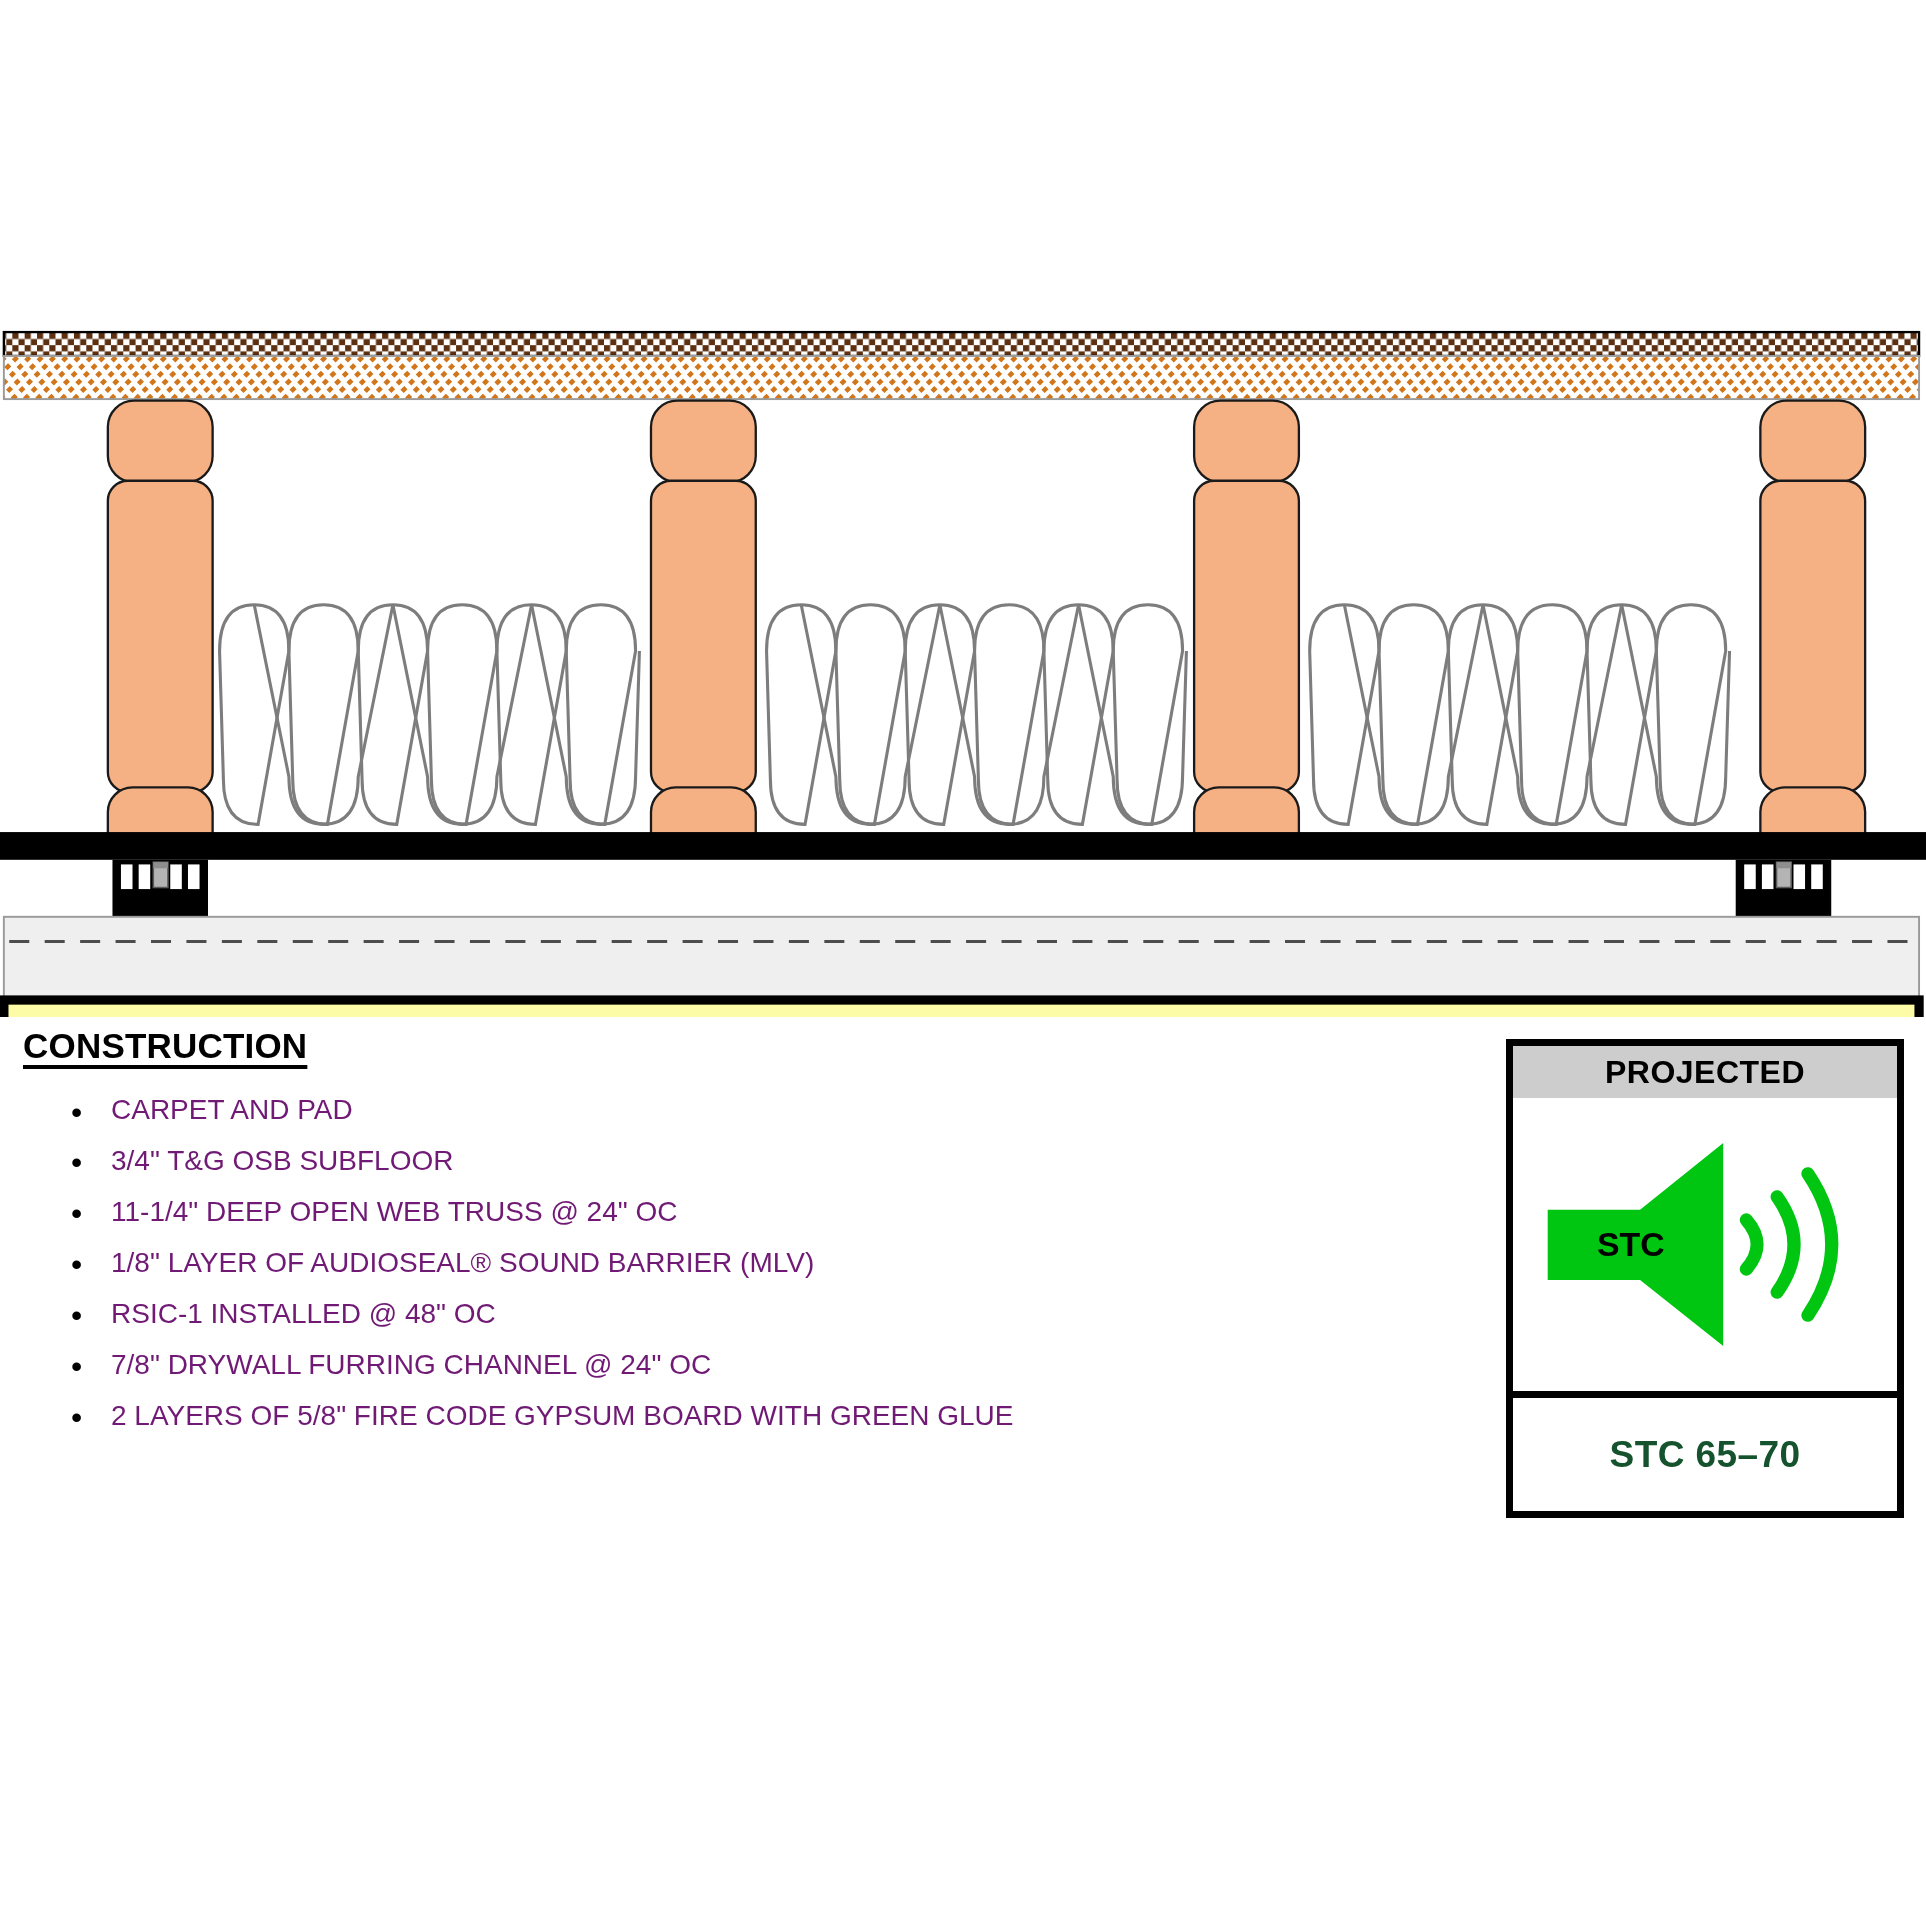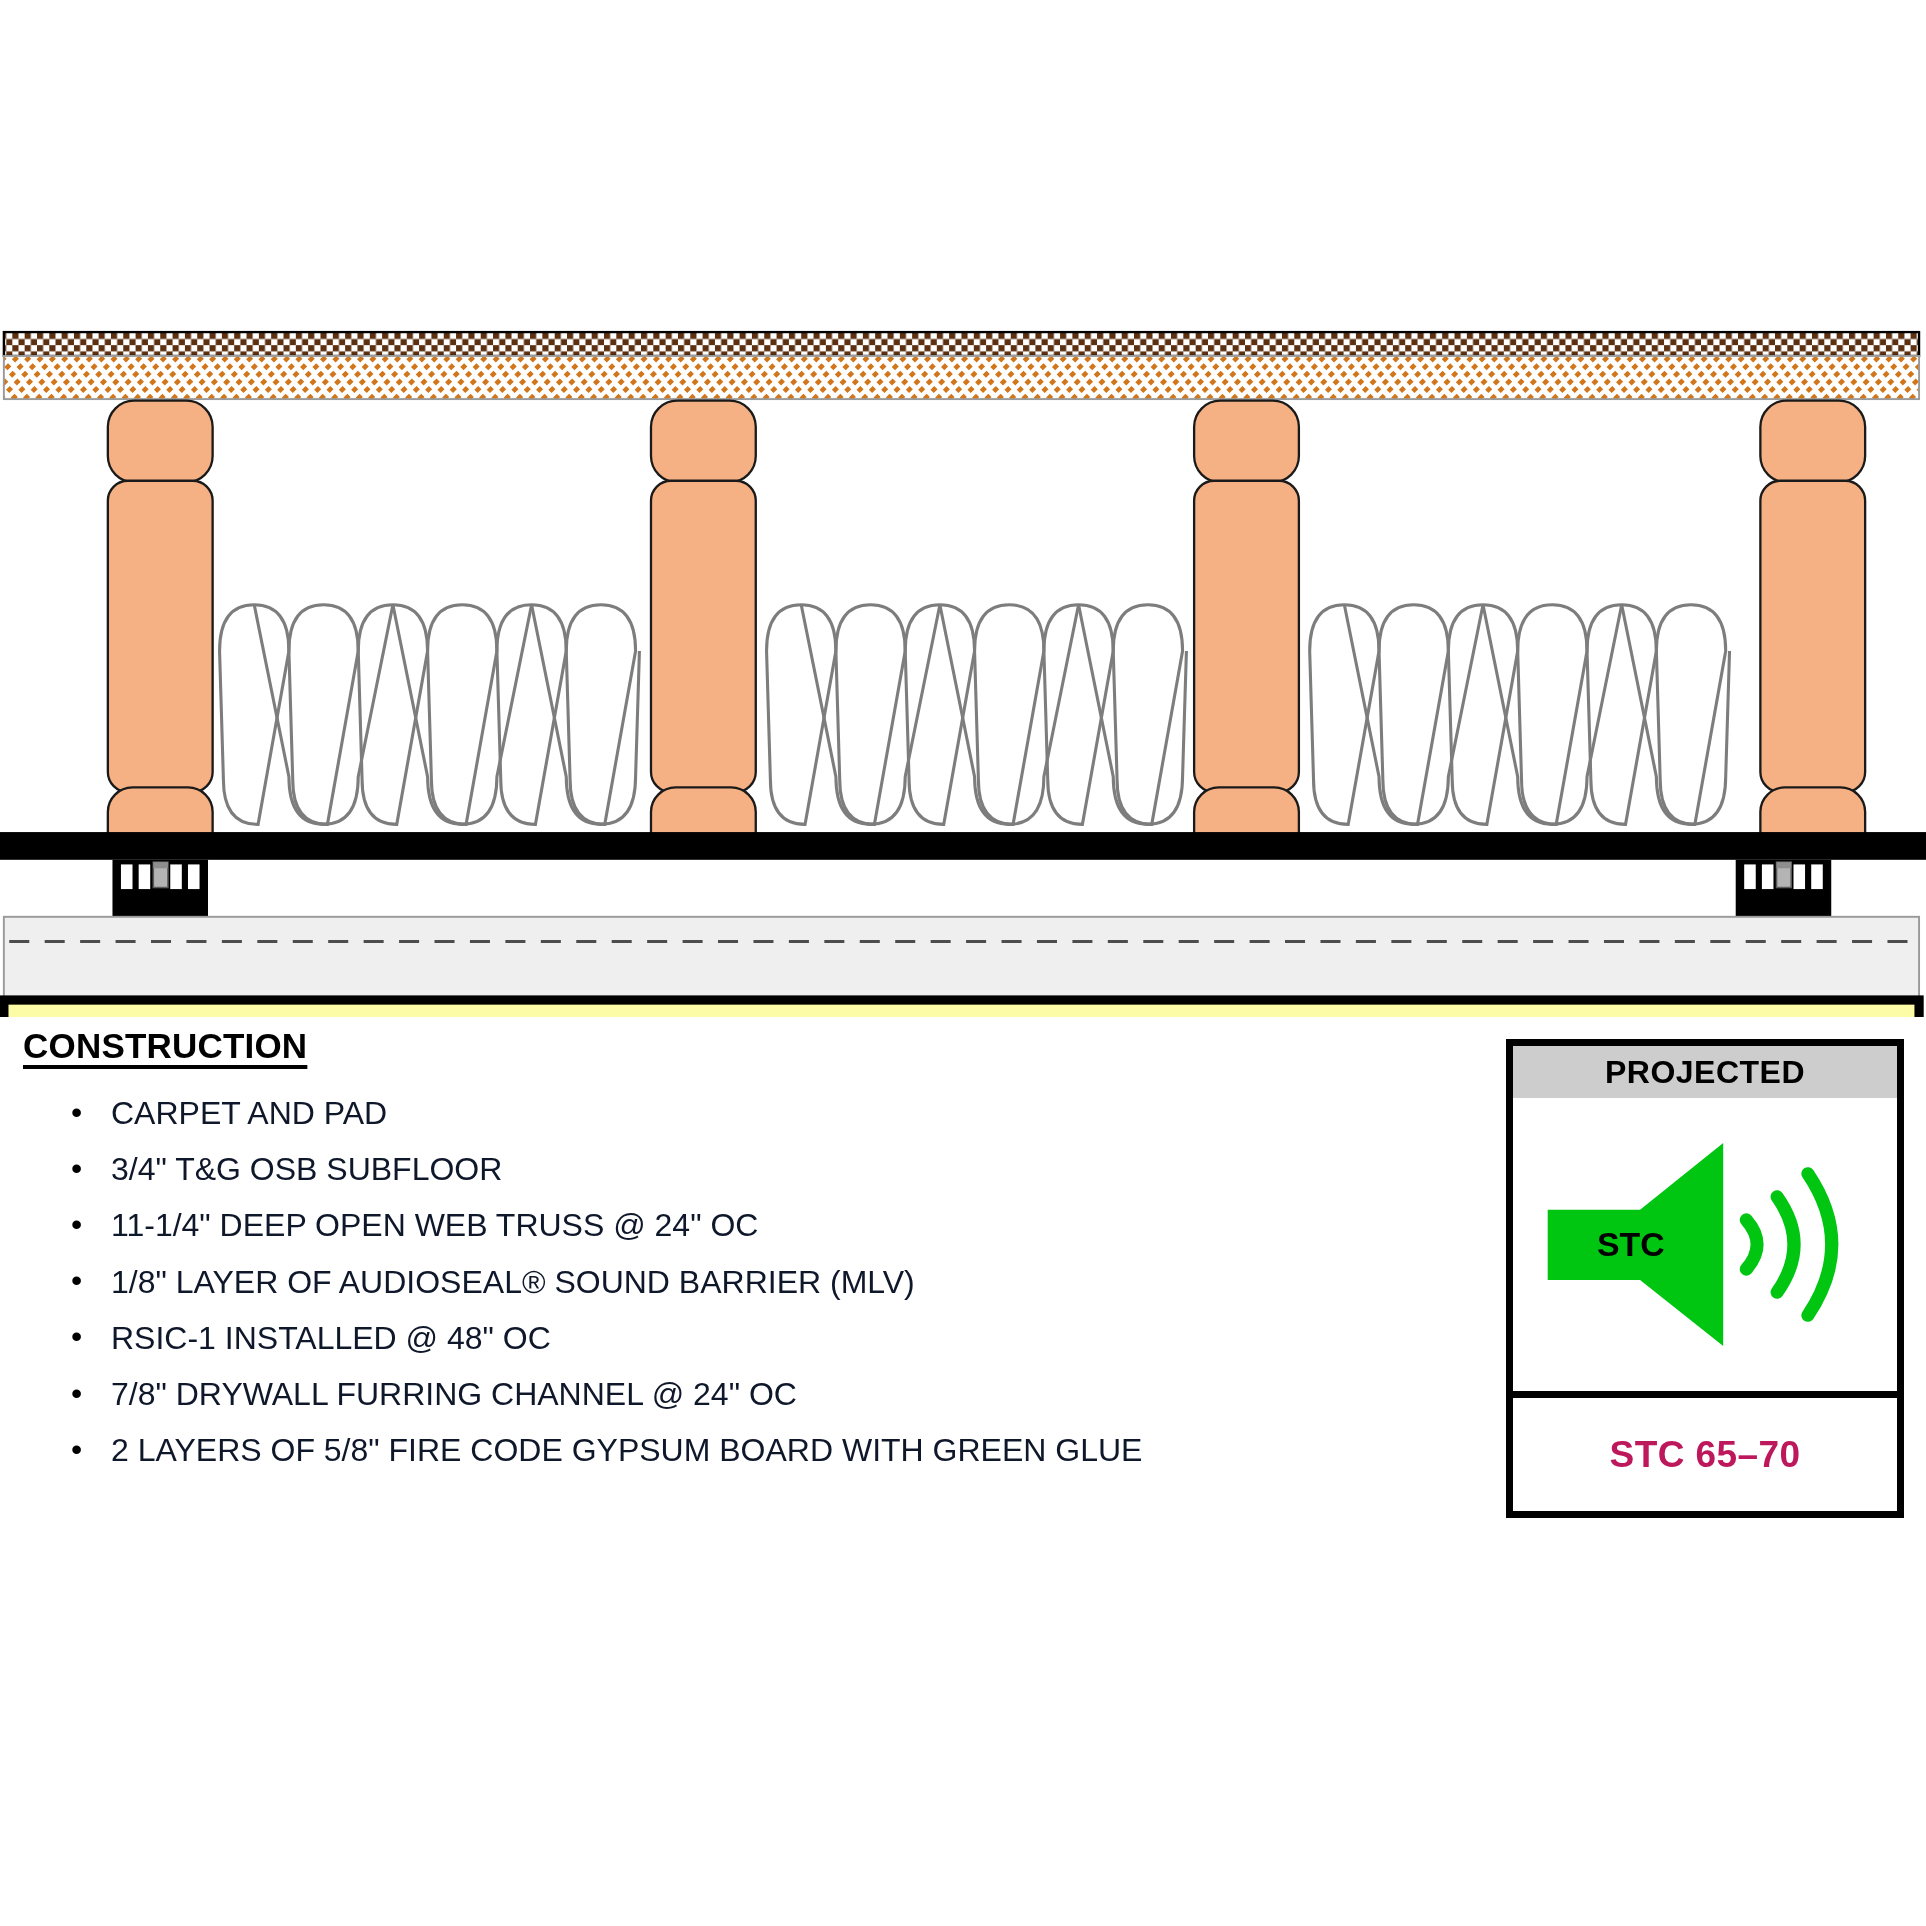--- a/index.html
+++ b/index.html
@@ -45,23 +45,23 @@
     margin: 0 0 26px 0;
     display: inline-block;
   }
   ul#construction-list {
     list-style: none;
     margin: 0;
     padding: 0 0 0 48px;
   }
   ul#construction-list li {
     position: relative;
-    font-size: 32px;
+    font-size: 28px;
     line-height: 1.32;
-    color: #0f172a;
+    color: #701a75;
     margin-bottom: 14px;
     padding-left: 40px;
   }
   ul#construction-list li::before {
     content: "\2022";
     position: absolute;
     left: 0;
     top: -1.5px;
     font-size: 32px;
     line-height: 1.32;
@@ -102,21 +102,21 @@
   }
   #stc-badge-icon-area svg { display: block; }
   #stc-badge-rating {
     flex: 0 0 113px;
     display: flex;
     align-items: center;
     justify-content: center;
     font-size: 37px;
     font-weight: bold;
     letter-spacing: 0.4px;
-    color: #be185d;
+    color: #14532d;
   }
   .speaker-label {
     font-family: "Liberation Sans", sans-serif;
     font-size: 44px;
     font-weight: bold;
     fill: #000;
   }
 </style>
 </head>
 <body>

